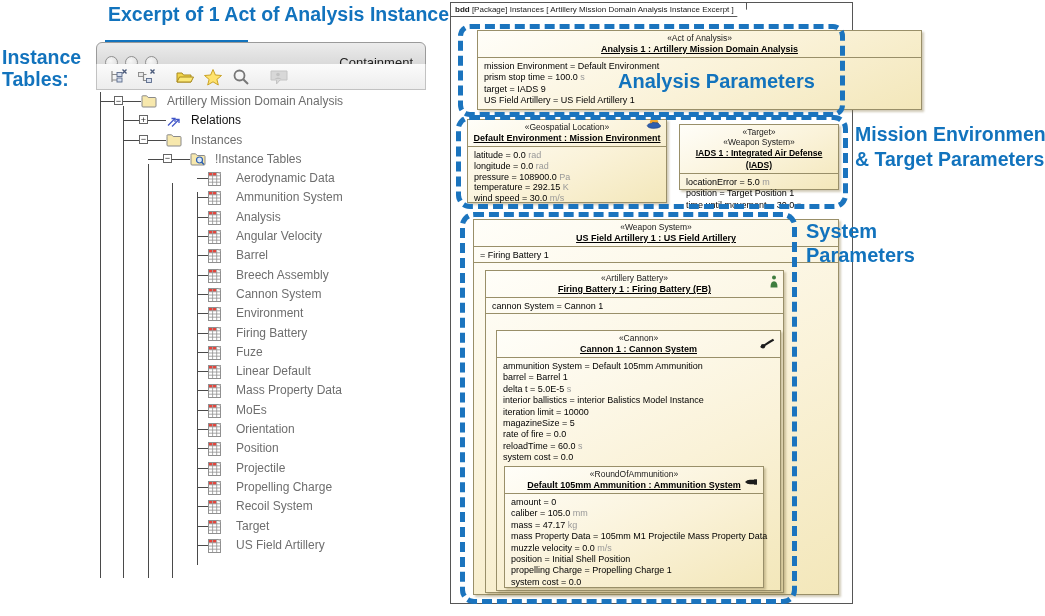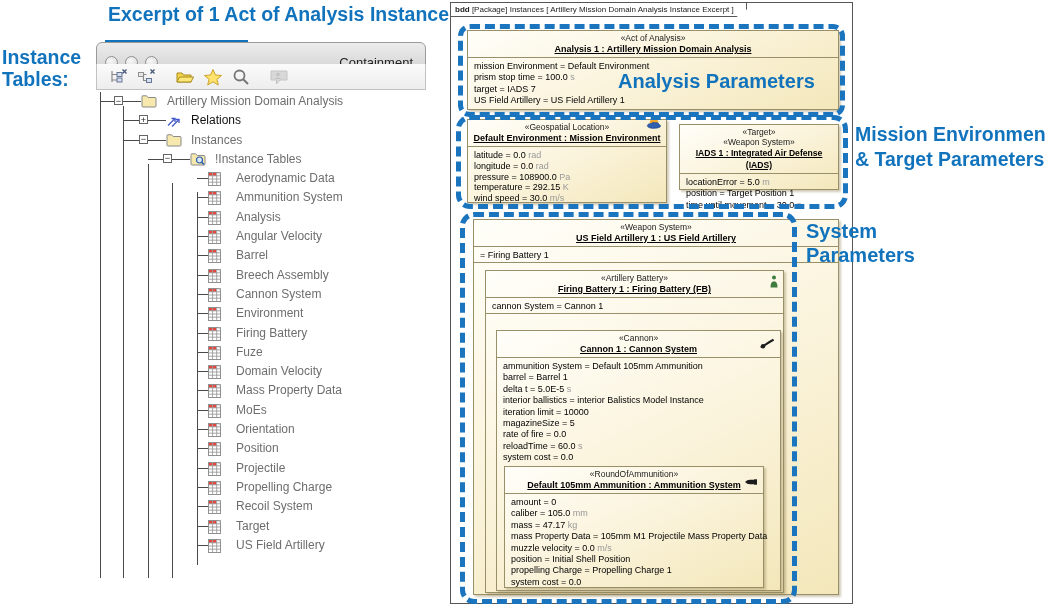--- a/index.html
+++ b/index.html
@@ -66,21 +66,21 @@
     box-shadow:2px 2px 2px rgba(140,125,80,.4)}
   .bhead{position:relative;text-align:center;padding:2px 4px 2px;border-bottom:1px solid var(--block_border)}
   .stereo{font-size:8.5px;line-height:10px;color:#1a1a1a}
   .btitle{font-size:9px;font-weight:bold;text-decoration:underline;line-height:12px;color:#000;white-space:nowrap}
   .props{padding:3px 3px 0 6px;font-size:9px;line-height:11.4px;color:#000}
   .prop{white-space:nowrap}
   .u{color:var(--unit)}
   .slot{font-size:9px;padding:3px 6px 2px;border-bottom:1px solid var(--block_border);color:#000;white-space:nowrap}
   .cicon{position:absolute}
 
-  .b-act{left:16px;top:27px;width:372px;height:80px}
+  .b-act{left:26px;top:27px;width:445px;height:80px}
   .b-env{left:16px;top:116px;width:200px;height:84px}
   .b-env .props{line-height:10.8px}
   .b-iads{left:228px;top:121px;width:160px;height:66px}
   .b-usfa{left:22px;top:216px;width:366px;height:376px}
   .b-fb{left:11px;top:50px;width:299px;height:323px}
   .b-cannon{left:10px;top:59px;width:285px;height:261px}
   .b-ammo{left:7px;top:135px;width:260px;height:122px}
 </style>
 </head>
 <body>
@@ -371,21 +371,21 @@
 
             <span class="ico ico-table">
               <svg width="14" height="15" viewBox="0 0 14 15">
                 <rect x="0.5" y="1.5" width="12" height="13" fill="#fff" stroke="#909090"></rect>
                 <rect x="1" y="2" width="3.4" height="2.7" fill="#e4453c"></rect>
                 <rect x="4.9" y="2" width="3.4" height="2.7" fill="#e4453c"></rect>
                 <path d="M0.5 4.8 H12.5 M0.5 8 H12.5 M0.5 11.2 H12.5 M4.6 1.5 V14.5 M8.7 1.5 V14.5" stroke="#909090" stroke-width="0.8" fill="none"></path>
                 <path d="M9.8 1.5 l2.7 0 l0 1.8 z" fill="#fff" stroke="#909090" stroke-width="0.6"></path>
               </svg>
             </span>
-            <span class="lab">Domain Velocity</span>
+            <span class="lab">Linear Default</span>
           </div>
 
           <div class="trow lvl4 table">
             <span class="conn"></span>
 
             <span class="ico ico-table">
               <svg width="14" height="15" viewBox="0 0 14 15">
                 <rect x="0.5" y="1.5" width="12" height="13" fill="#fff" stroke="#909090"></rect>
                 <rect x="1" y="2" width="3.4" height="2.7" fill="#e4453c"></rect>
                 <rect x="4.9" y="2" width="3.4" height="2.7" fill="#e4453c"></rect>
@@ -526,21 +526,21 @@
       <div class="bhead">
         <div class="stereos">
             <div class="stereo">«Act of Analysis»</div>
           </div>
         <div class="btitle">Analysis 1 : Artillery Mission Domain Analysis</div>
       </div>
       <div class="props">
 
       <div class="prop"><span>mission Environment = Default Environment</span><span class="u"></span></div>
           <div class="prop"><span>prism stop time = 100.0</span><span class="u"> s</span></div>
-          <div class="prop"><span>target = IADS 7</span><span class="u"></span></div>
+          <div class="prop"><span>target = IADS 9</span><span class="u"></span></div>
           <div class="prop"><span>US Field Artillery = US Field Artillery 1</span><span class="u"></span></div>
         </div>
     </div>
 
     <div class="block b-env">
       <span class="cicon" style="right:4px;top:-5px">
         <svg width="17" height="11" viewBox="0 0 16 10">
             <ellipse cx="8.5" cy="3.5" rx="4" ry="2.5" fill="#f0a830"></ellipse>
             <path d="M2 7 Q3 4.5 6 5 Q7 3.3 9.5 4.2 Q13 3.8 13.5 6 Q15 6.3 14.5 8 Q13 9.6 8 9.6 Q3 9.6 2 7 Z" fill="#2f5fae" stroke="#1d3f7a" stroke-width="0.5"></path>
           </svg>

